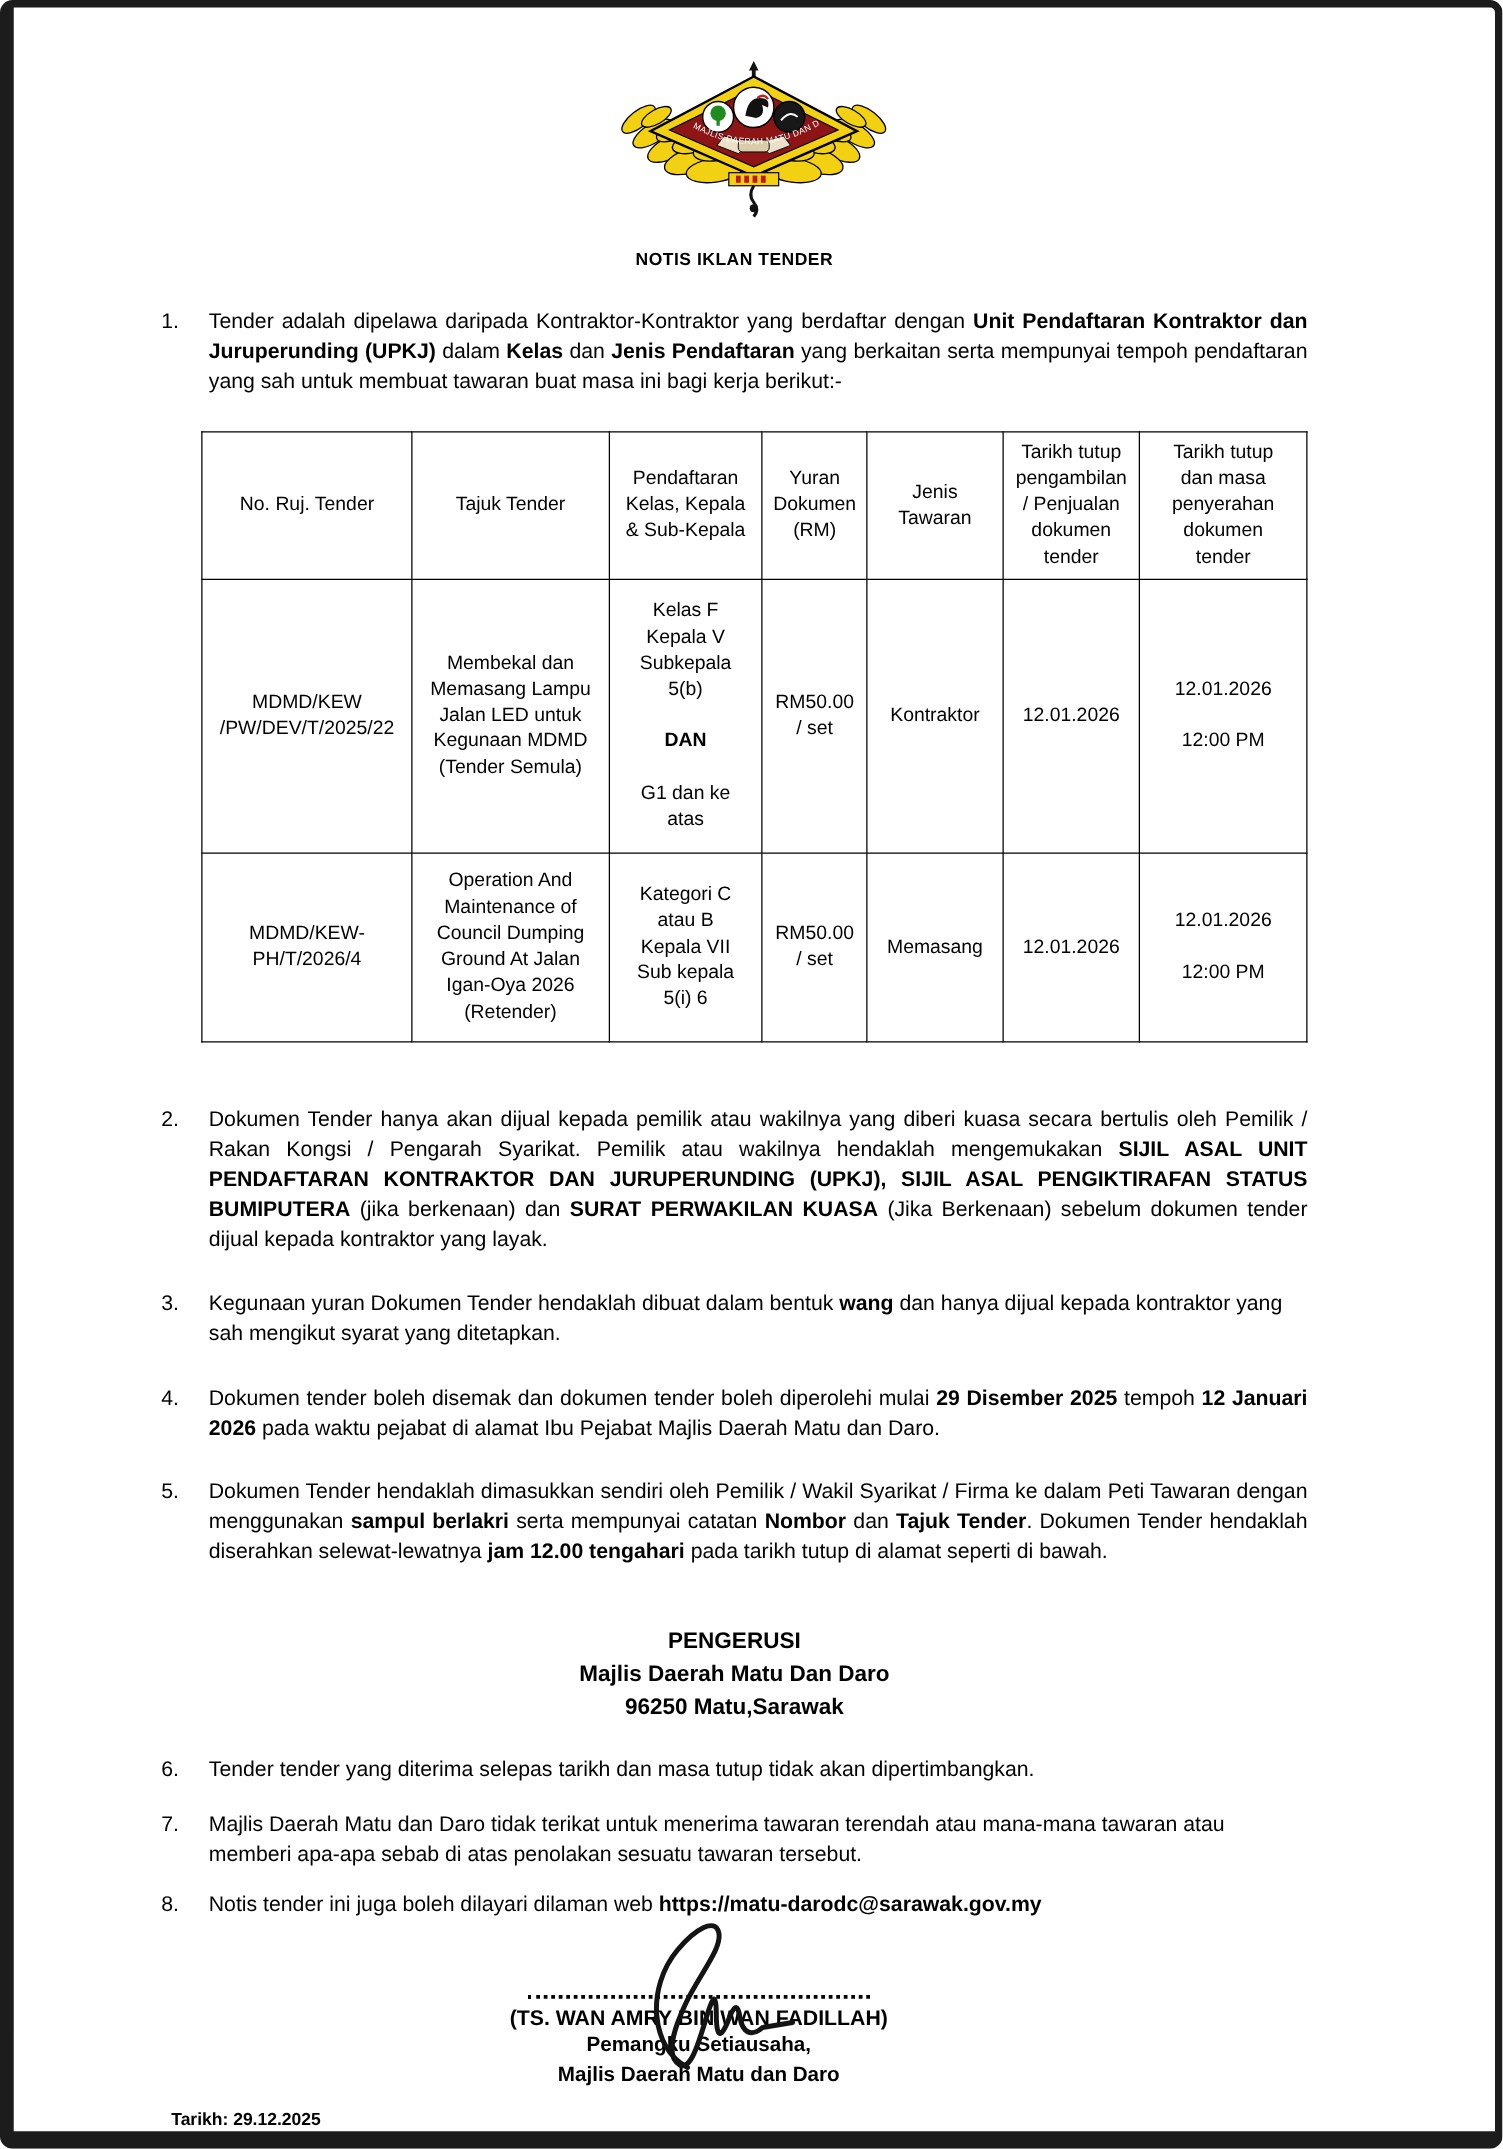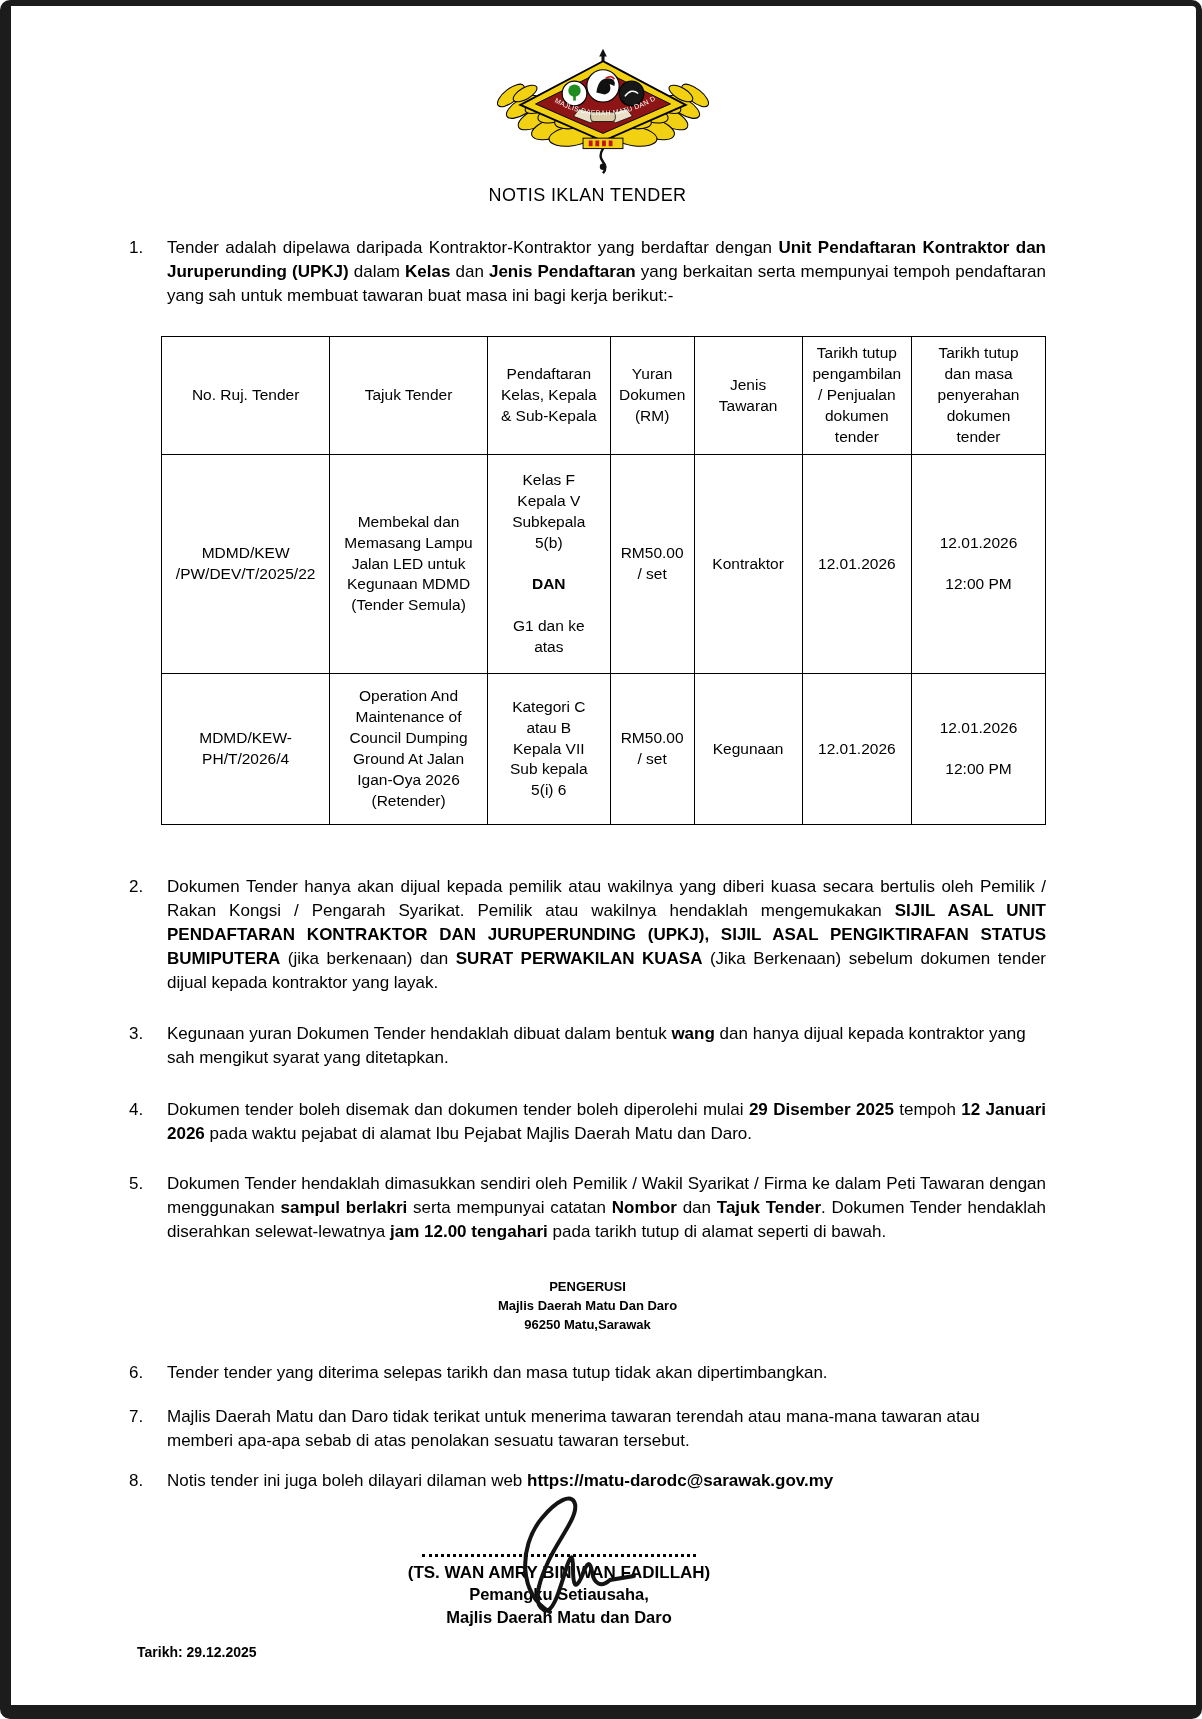--- a/index.html
+++ b/index.html
@@ -12,22 +12,22 @@
     border-bottom-width:14px;
     border-radius:10px;
     background:#ffffff;
     font-family:"Liberation Sans","DejaVu Sans",sans-serif;
     color:#000;
     overflow:hidden;
     padding:40px 150px 0 118px;
   }
   .logo-wrap { text-align:center; margin:0 -30px 0 0; }
   .doc-title {
-    text-align:center; font-weight:normal; font-size:18px;
-    letter-spacing:.4px; margin-top:2px;
+    text-align:center; font-weight:bold; font-size:14px;
+    letter-spacing:.4px; margin-top:15px;
   }
   .item { display:flex; font-size:17px; line-height:1.42; }
   .item .num { flex:none; width:38px; }
   .item .txt { flex:1; }
   .just { text-align:justify; }
   .b { font-weight:bold; }
 
   .tender-table {
     border-collapse:collapse;
     margin:28px 0 0 32px;
@@ -40,21 +40,21 @@
     text-align:center; vertical-align:middle;
     font-weight:normal;
     padding:6px 4px;
     white-space:pre-line;
     overflow:hidden;
   }
   .tender-table .hrow th { height:104px; }
   .tender-table .r0 td { height:206px;margin-top:32px; }
   .tender-table .r1 td { height:138px; }
 
-  .addr { text-align:center; font-weight:bold; font-size:13px; line-height:1.45; margin-top:34px; }
+  .addr { text-align:center; font-weight:bold; font-size:18px; line-height:1.45; margin-top:46px; }
 
   .sig-area { width:860px; text-align:center; position:relative; margin-top:-4px; }
   .squiggle { display:block; margin:0 auto -64px auto; position:relative; z-index:2; }
   .dotline { width:274px; margin:0 auto; border-bottom:3px dotted #000; height:0; position:relative; z-index:1; }
   .sig-name { font-weight:bold; font-size:17px; margin-top:6px; }
   .sig-line { font-weight:bold; font-size:16.5px; line-height:1.45; }
 
   .date-line { font-weight:bold; font-size:14px; margin-top:14px; margin-left:8px; }
 
   .mt-p1 { margin-top:30px; }
@@ -200,21 +200,21 @@
 Ground At Jalan
 Igan-Oya 2026
 (Retender)</td>
       <td><span>Kategori C
 atau B
 Kepala VII
 Sub kepala
 5(i) 6</span></td>
       <td>RM50.00
 / set</td>
-      <td>Kegunaan</td>
+      <td>Memasang</td>
       <td>12.01.2026</td>
       <td>12.01.2026
 
 12:00 PM</td>
     </tr>
   </tbody>
     </table>
 
   <div class="item mt-p2">
     <span class="num">2.</span>

